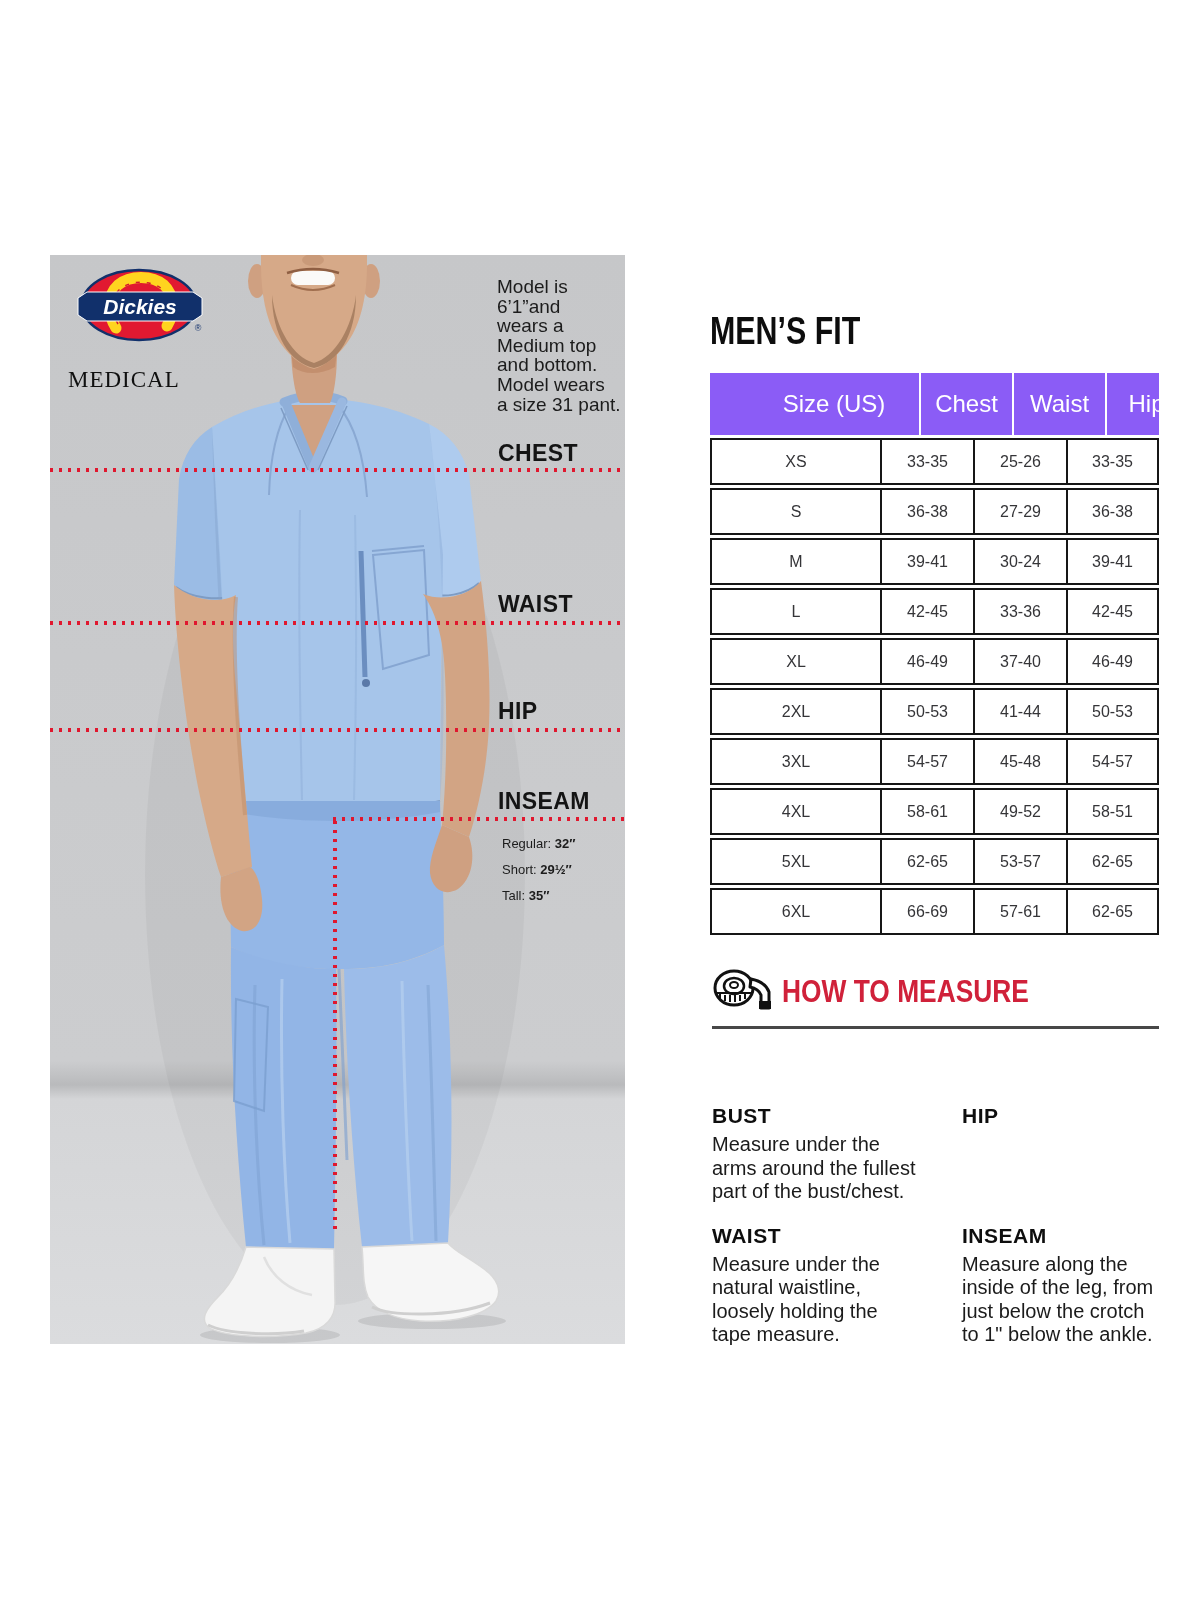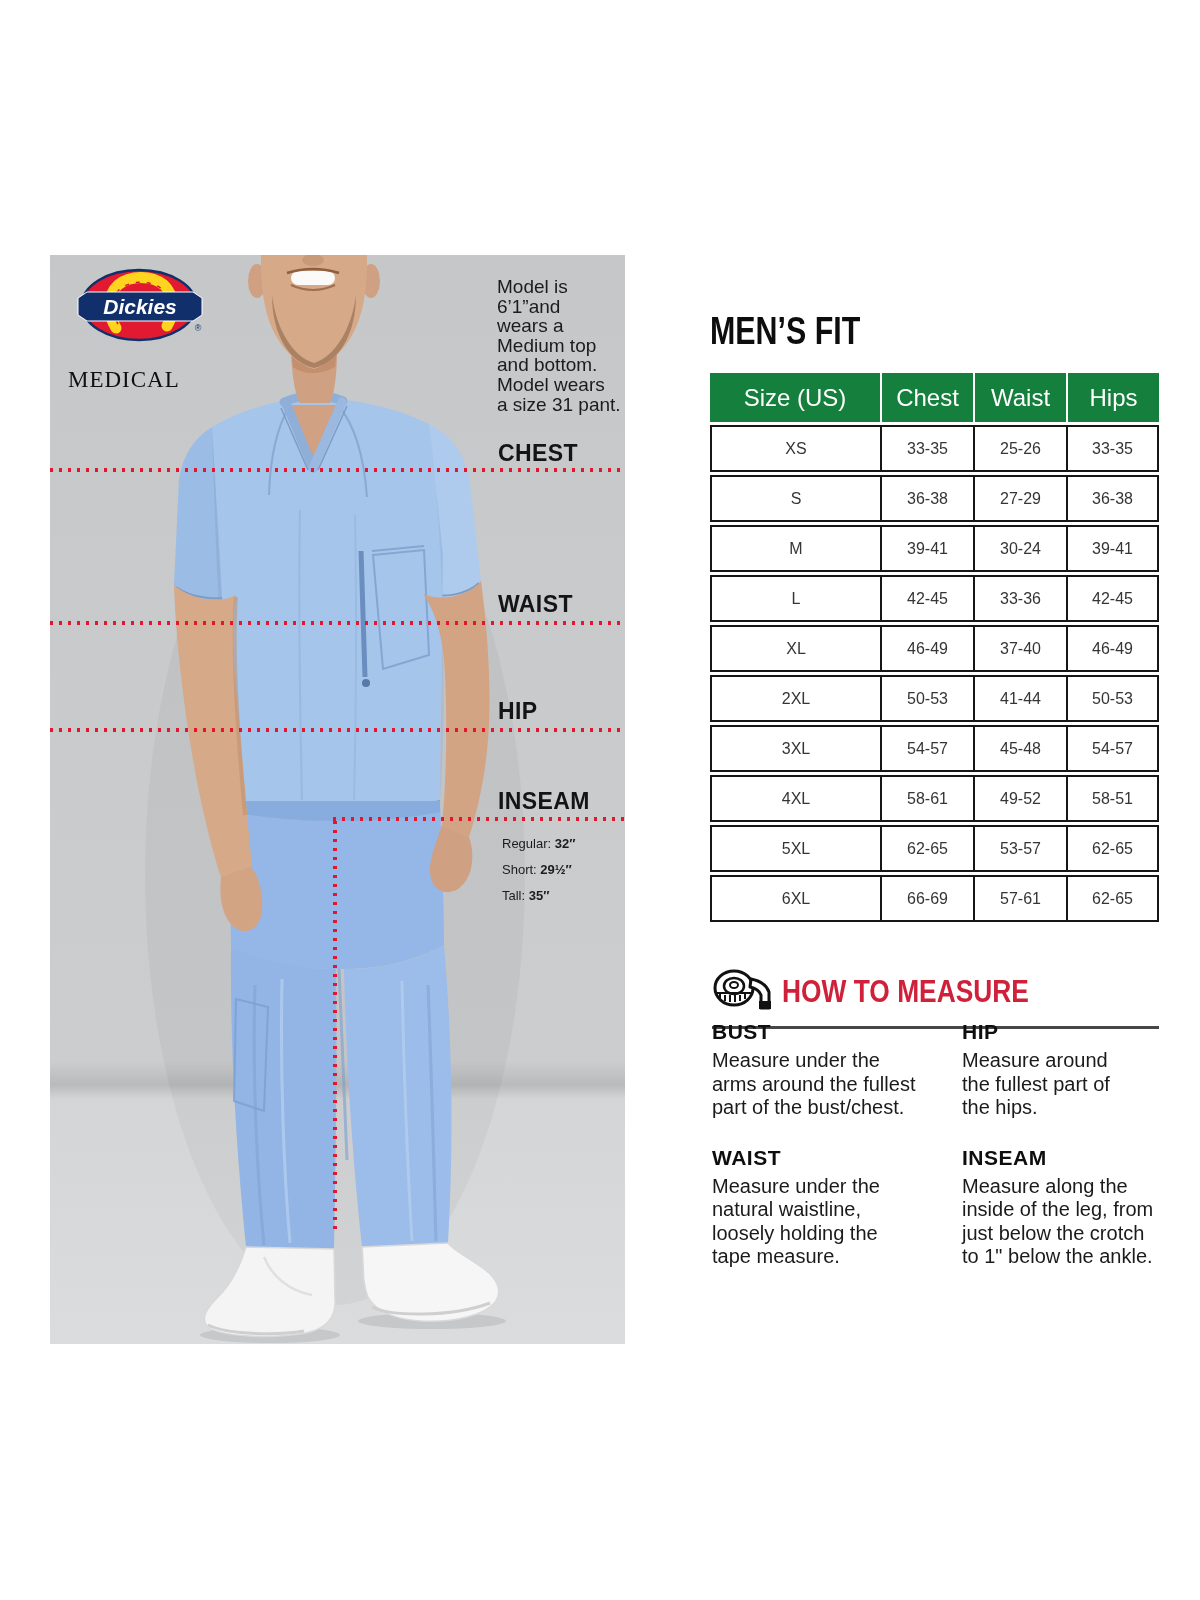--- a/index.html
+++ b/index.html
@@ -18,34 +18,34 @@
   .dotline{position:absolute;height:4px;
            background-image:repeating-linear-gradient(to right,#e0172e 0,#e0172e 3px,transparent 3px,transparent 9px);}
   .vdotline{position:absolute;width:4px;
            background-image:repeating-linear-gradient(to bottom,#e0172e 0,#e0172e 3px,transparent 3px,transparent 9px);}
   .inseam-notes{position:absolute;left:430px;top:576px;font-size:13px;color:#1c1c1c;line-height:26px;margin-left:22px;}
   .inseam-notes .val{font-weight:bold;}
   
   .big-title{position:absolute;left:710px;top:310px;font-size:38px;font-weight:bold;color:#0d0d0d;
              transform:scaleX(.8);transform-origin:left top;letter-spacing:0;white-space:nowrap;}
   .chart{position:absolute;left:710px;top:373px;width:449px;}
-  .chart-header{display:grid;grid-template-columns:170px 93px 93px 93px;height:49px;background:#15803d;}
+  .chart-header{display:grid;grid-template-columns:170px 93px 93px 93px;height:62px;background:#8b5cf6;padding-left:39px;}
   .chart-header .hcell{display:flex;align-items:center;justify-content:center;color:#ffffff;font-size:24px;}
   .chart-header .hcell + .hcell{border-left:2px solid #ffffff;}
   .chart-row{display:grid;grid-template-columns:168px 93px 93px 91px;height:43px;border:2px solid #161616;
              margin-top:3px;background:#fff;}
   .chart-row:first-of-type{margin-top:2px;}
   .chart-row .cell{display:flex;align-items:center;justify-content:center;font-size:16px;color:#353538;}
   .chart-row .cell + .cell{border-left:2px solid #161616;}
   .htm-icon{position:absolute;left:712px;top:968px;width:60px;height:46px;}
   .htm-title{position:absolute;left:782px;top:974px;font-size:31px;font-weight:bold;color:#d0213a;
              transform:scaleX(.85);transform-origin:left top;white-space:nowrap;}
   .htm-rule{position:absolute;left:712px;top:1026px;width:447px;height:3px;background:#474747;}
-  .measure-grid{position:absolute;left:712px;top:1020px;width:470px;display:grid;
-                grid-template-columns:250px 220px;row-gap:26px;}
+  .measure-grid{position:absolute;left:712px;top:1104px;width:470px;display:grid;
+                grid-template-columns:250px 220px;row-gap:20px;}
   .msec .mhead{font-size:21px;font-weight:bold;letter-spacing:.5px;color:#0e0e0e;margin-bottom:5px;}
   .msec .mtext{font-size:20px;line-height:23.5px;color:#1b1b1b;white-space:pre-line;}
 </style>
 </head>
 <body>
 
 <div class="page">
 
   <div class="photo">
 
@@ -245,23 +245,20 @@
 
   <div class="measure-grid">
     <div class="msec">
       <div class="mhead">BUST</div>
       <div class="mtext">Measure under the
 arms around the fullest
 part of the bust/chest.</div>
     </div>
     <div class="msec">
       <div class="mhead">HIP</div>
-      <div class="mtext">Measure around
-the fullest part of
-the hips.</div>
     </div>
     <div class="msec">
       <div class="mhead">WAIST</div>
       <div class="mtext">Measure under the
 natural waistline,
 loosely holding the
 tape measure.</div>
     </div>
     <div class="msec">
       <div class="mhead">INSEAM</div>

